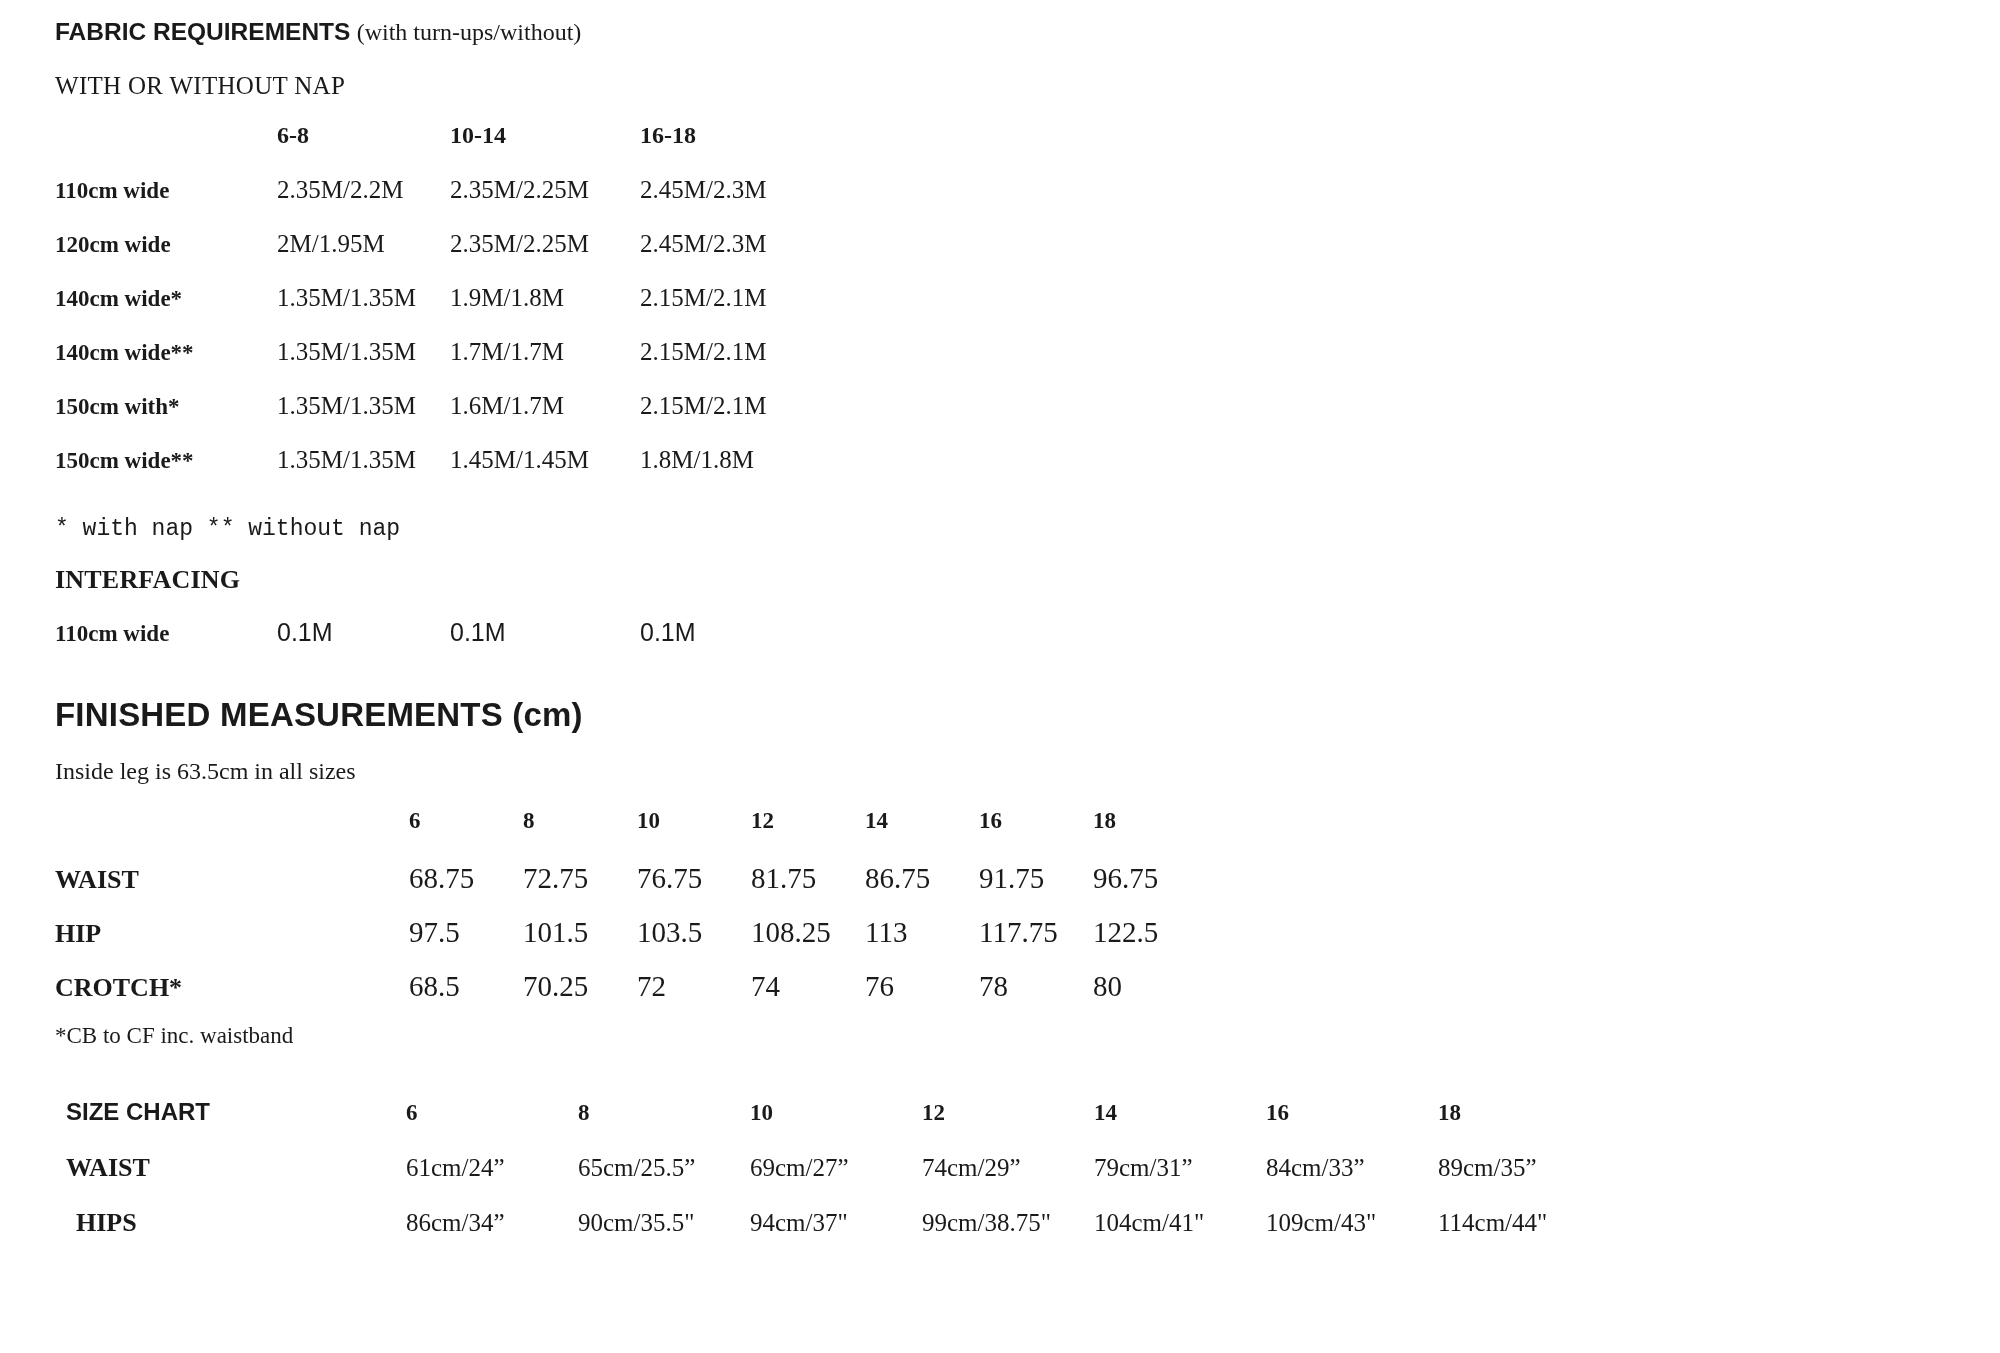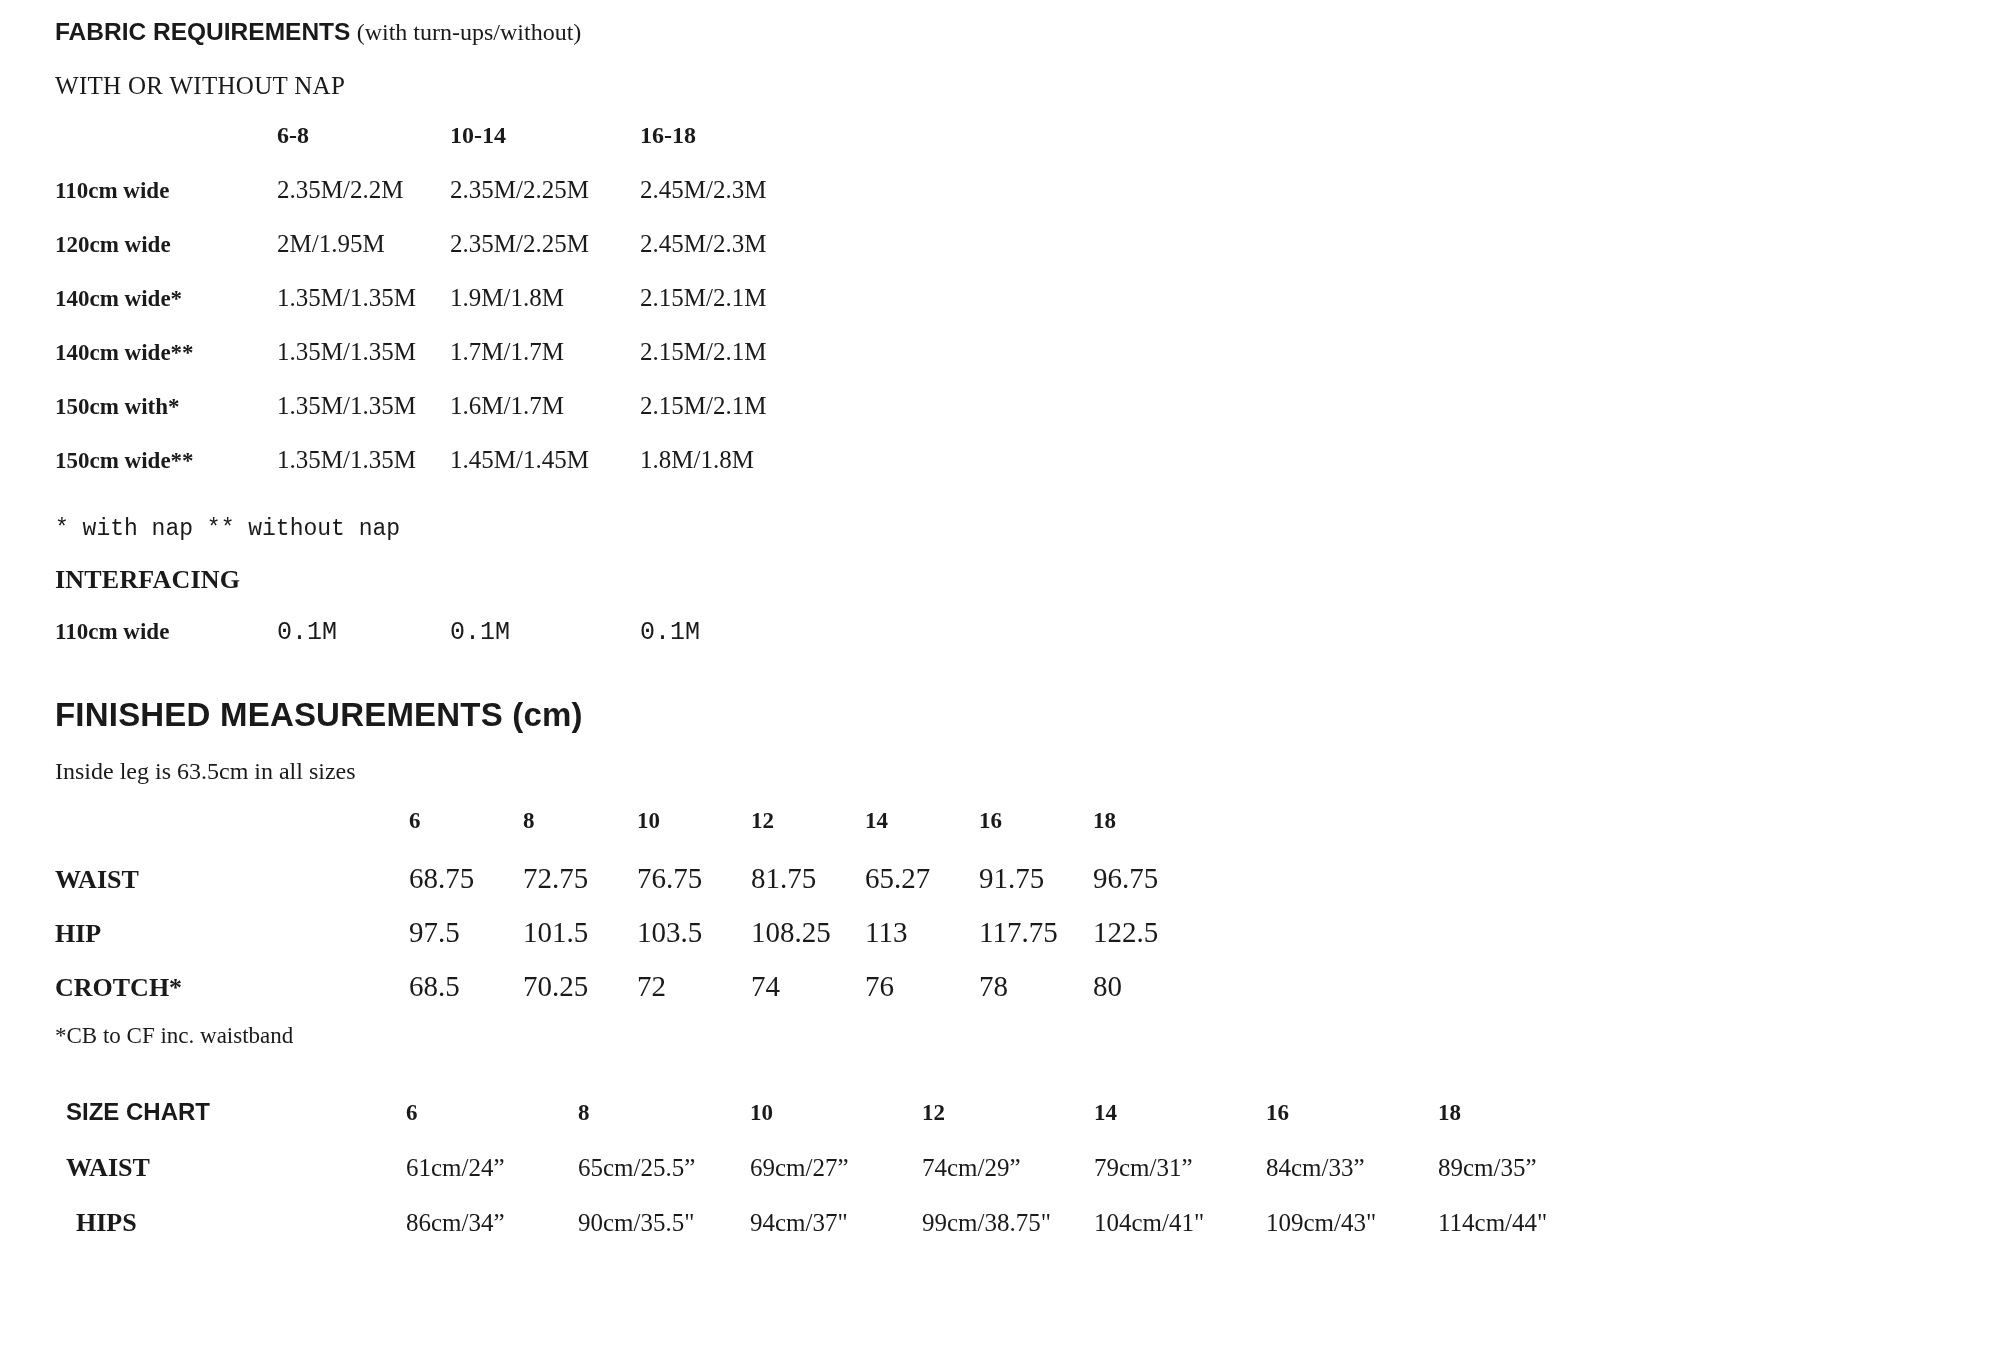--- a/index.html
+++ b/index.html
@@ -112,21 +112,21 @@
     white-space: nowrap;
     vertical-align: baseline;
   }
   .interfacing-table td.lbl {
     font-family: "Liberation Serif", serif;
     font-weight: bold;
     font-size: 23px;
     width: 222px;
   }
   .interfacing-table td.v {
-    font-family: Liberation Mono, monospace;
+    font-family: Liberation Sans, sans-serif;
     font-size: 25px;
   }
   .interfacing-table .c1 { width: 173px; }
   .interfacing-table .c2 { width: 190px; }
 
   
   .finished-head {
     position: absolute;
     left: 55px;
     top: 696px;
@@ -306,21 +306,21 @@
       <td class="h col">14</td>
       <td class="h col">16</td>
       <td class="h col">18</td>
     </tr>
     <tr>
       <td class="lbl">WAIST</td>
       <td class="v col">68.75</td>
       <td class="v col">72.75</td>
       <td class="v col">76.75</td>
       <td class="v col">81.75</td>
-      <td class="v col">65.27</td>
+      <td class="v col">86.75</td>
       <td class="v col">91.75</td>
       <td class="v col">96.75</td>
     </tr>
     <tr>
       <td class="lbl">HIP</td>
       <td class="v col">97.5</td>
       <td class="v col">101.5</td>
       <td class="v col">103.5</td>
       <td class="v col">108.25</td>
       <td class="v col">113</td>

